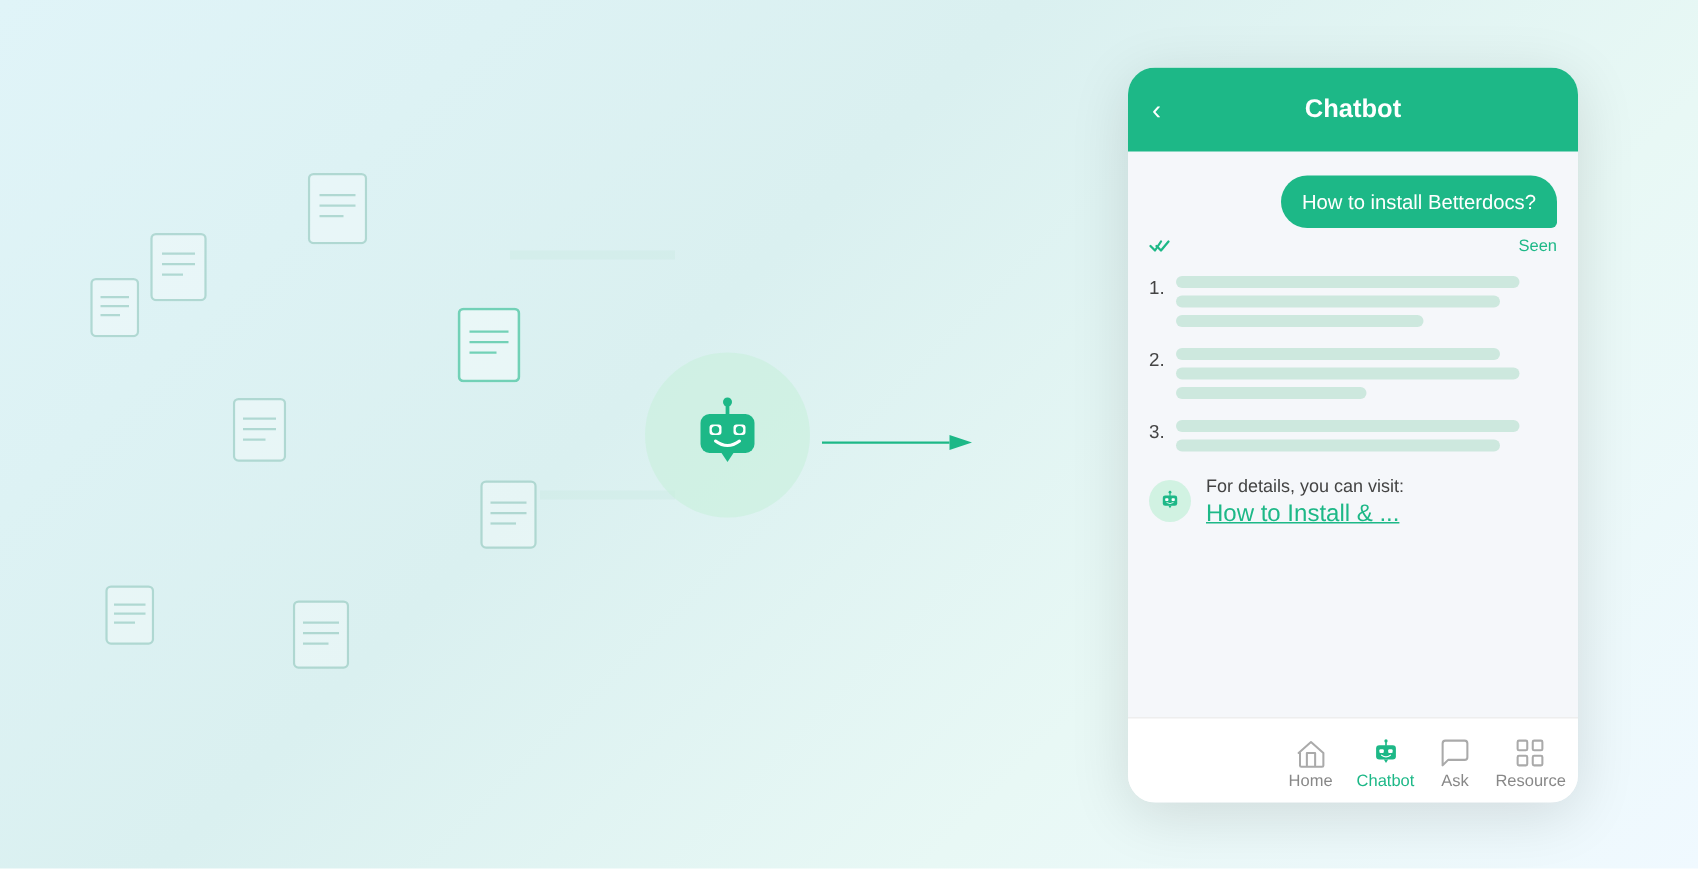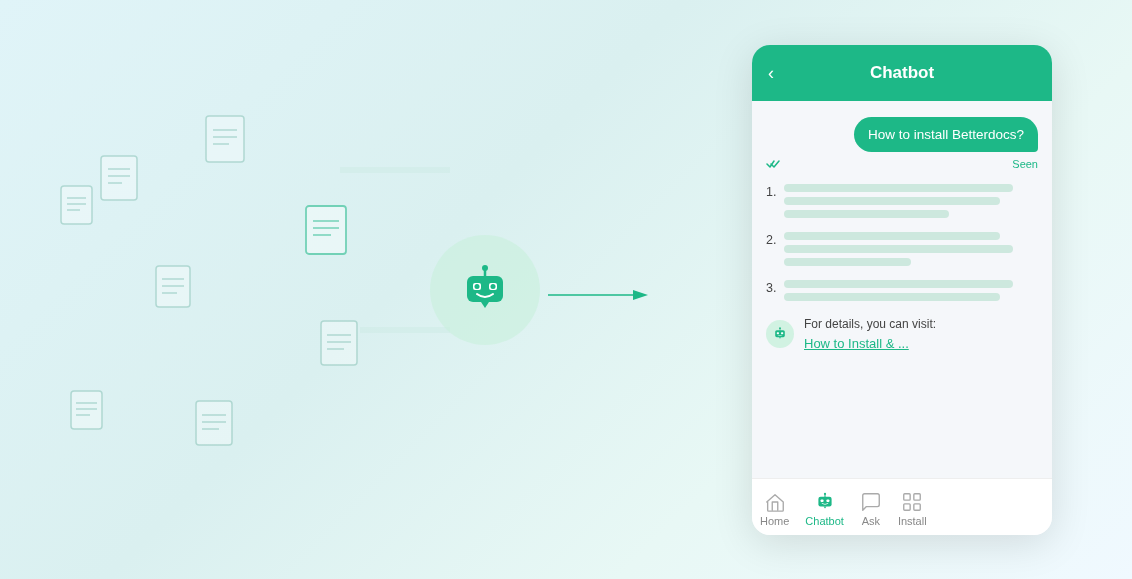--- a/index.html
+++ b/index.html
@@ -181,30 +181,30 @@
 
     .details-text {
       font-size: 12px;
       color: #444;
       line-height: 1.6;
     }
 
     .details-link {
       color: #1db887;
       text-decoration: underline;
-      font-size: 13px;
+      font-size: 16px;
       cursor: pointer;
     }
 
     .chat-footer {
       background: white;
       border-top: 1px solid #eee;
       padding: 8px 0 4px;
       display: flex;
-      justify-content: flex-start;
+      justify-content: flex-end;
       align-items: center;
       flex-shrink: 0;
     }
 
     .footer-item {
       display: flex;
       flex-direction: column;
       align-items: center;
       gap: 2px;
       cursor: pointer;
@@ -439,19 +439,19 @@
         <span class="footer-item-label">Ask</span>
       </div>
 
       <div class="footer-item">
         <svg class="footer-icon" viewBox="0 0 24 24" fill="none" stroke="currentColor" stroke-width="1.5">
           <rect x="3" y="3" width="7" height="7" rx="1" stroke-linecap="round" stroke-linejoin="round"></rect>
           <rect x="14" y="3" width="7" height="7" rx="1" stroke-linecap="round" stroke-linejoin="round"></rect>
           <rect x="3" y="14" width="7" height="7" rx="1" stroke-linecap="round" stroke-linejoin="round"></rect>
           <rect x="14" y="14" width="7" height="7" rx="1" stroke-linecap="round" stroke-linejoin="round"></rect>
         </svg>
-        <span class="footer-item-label">Install</span>
+        <span class="footer-item-label">Resource</span>
       </div>
 
     </div>
   </div>
 
 </div>
 
 </body></html>

